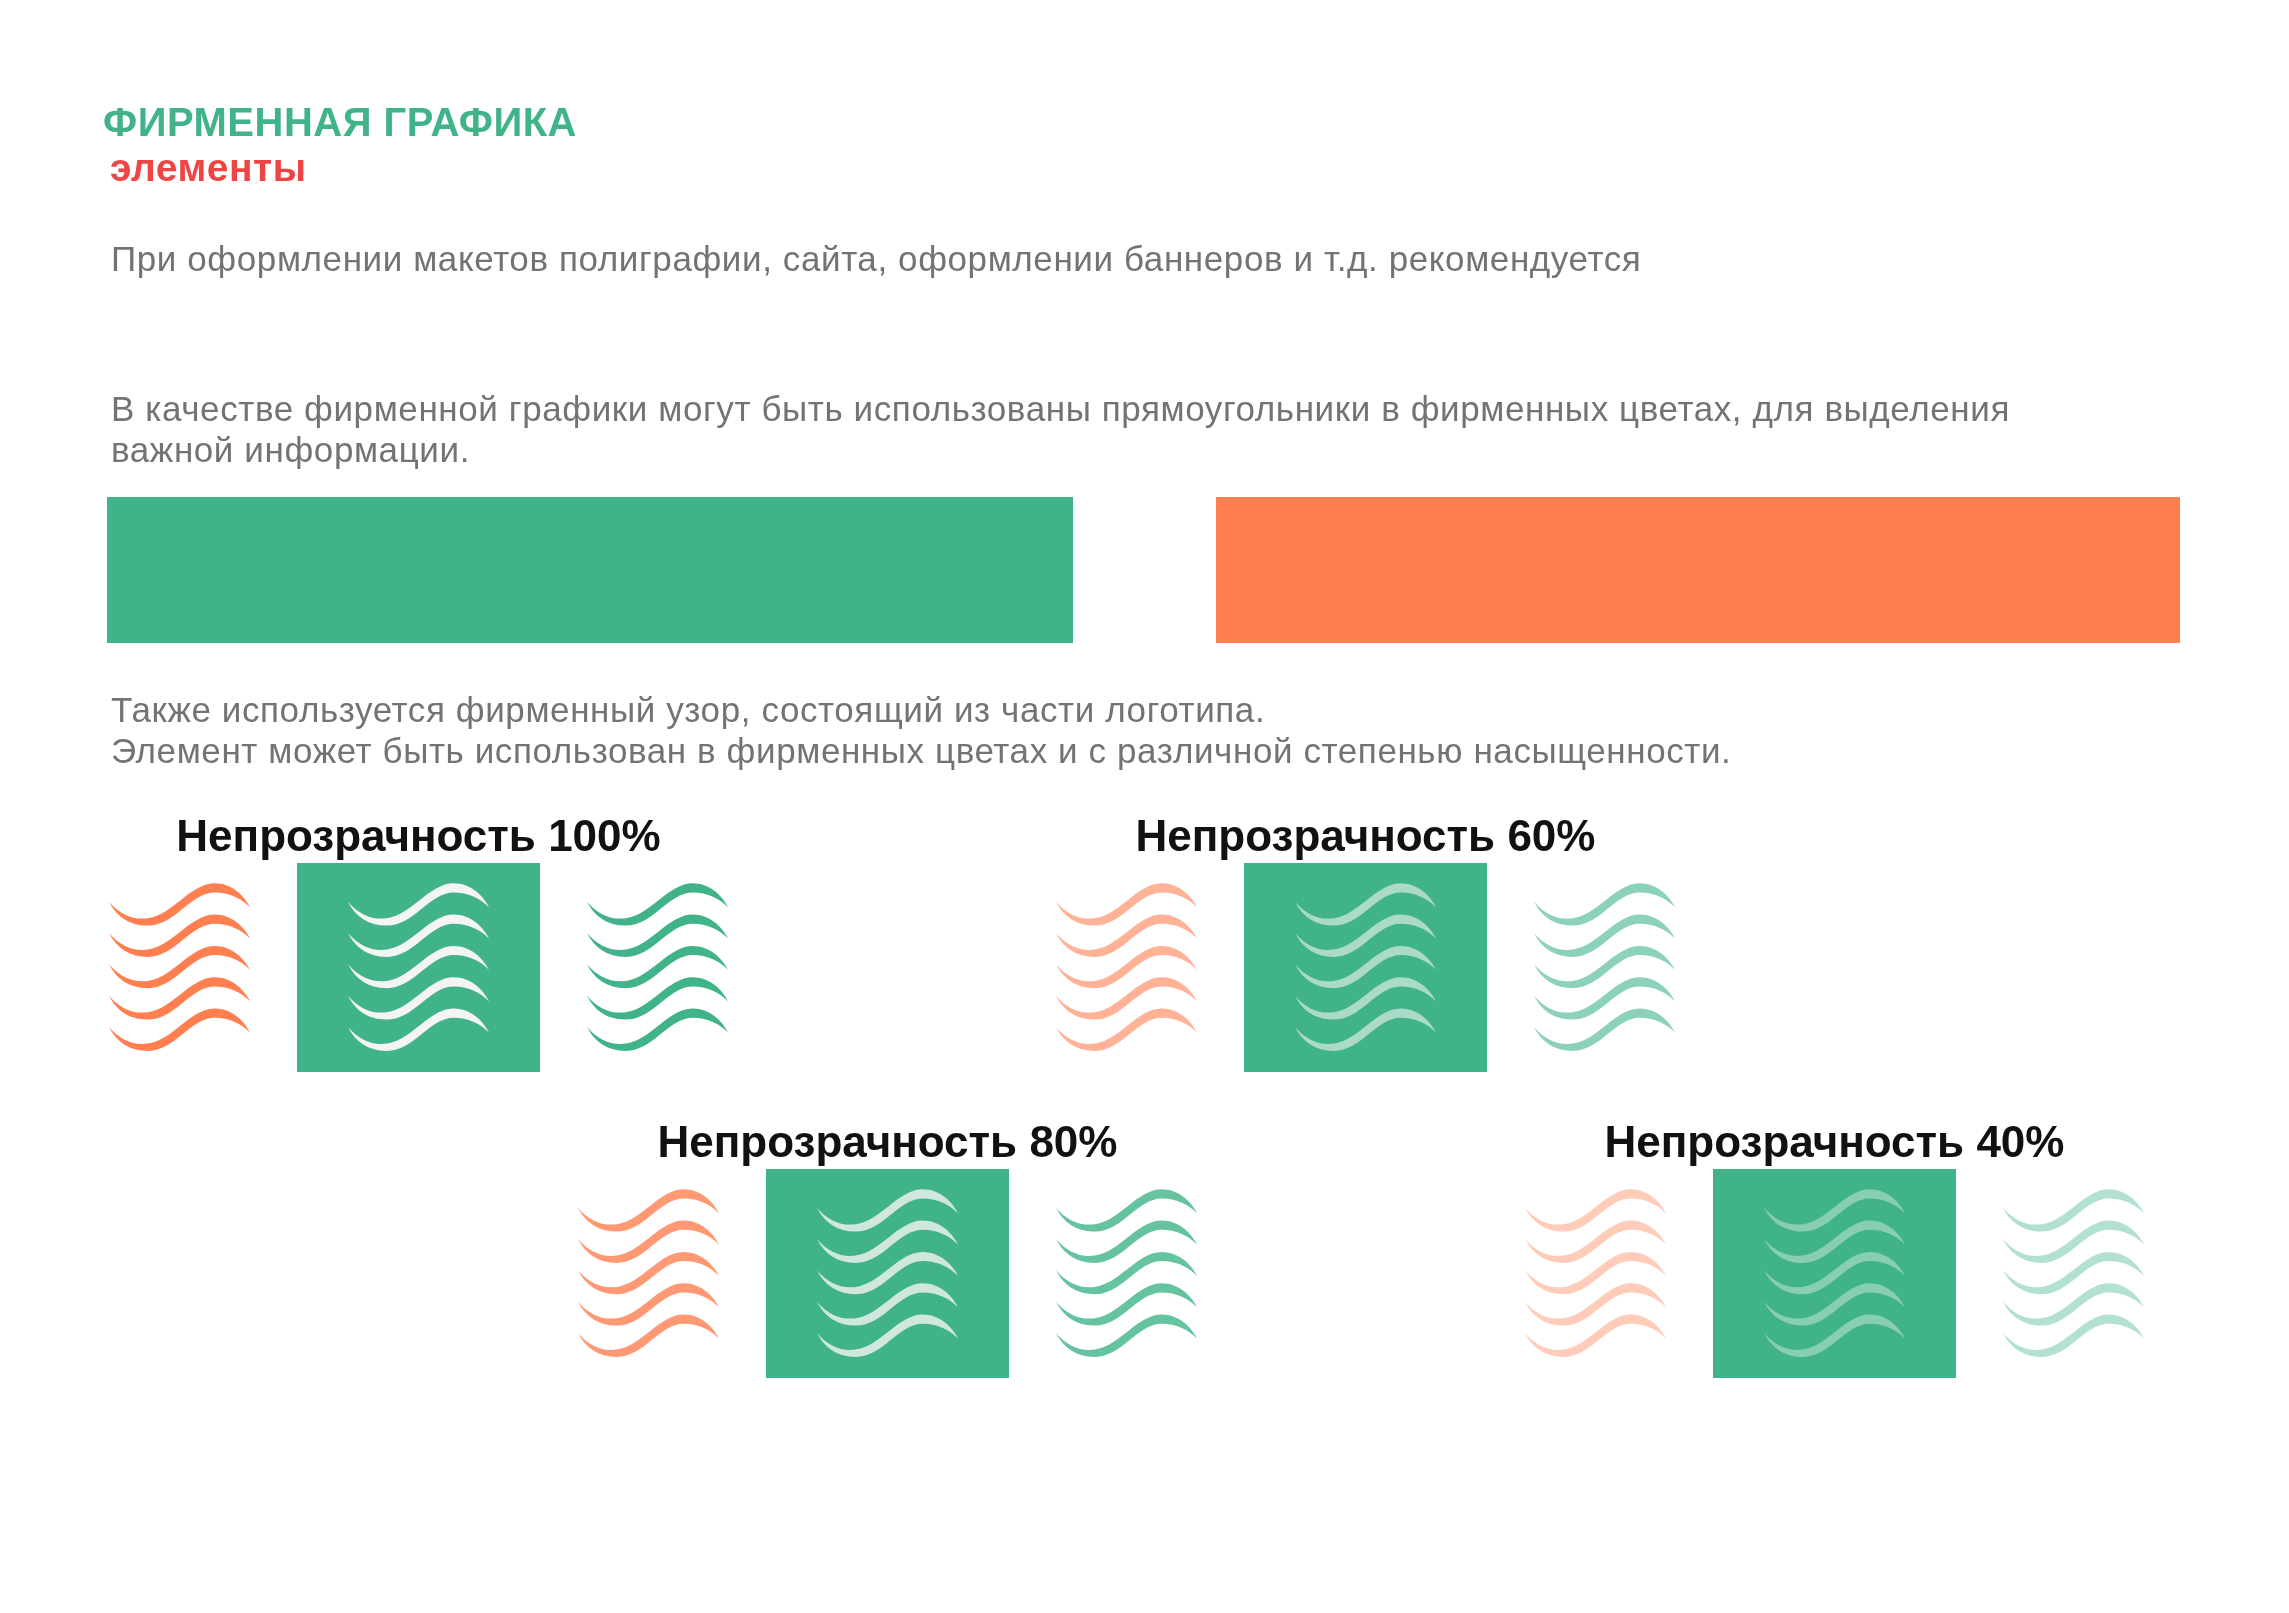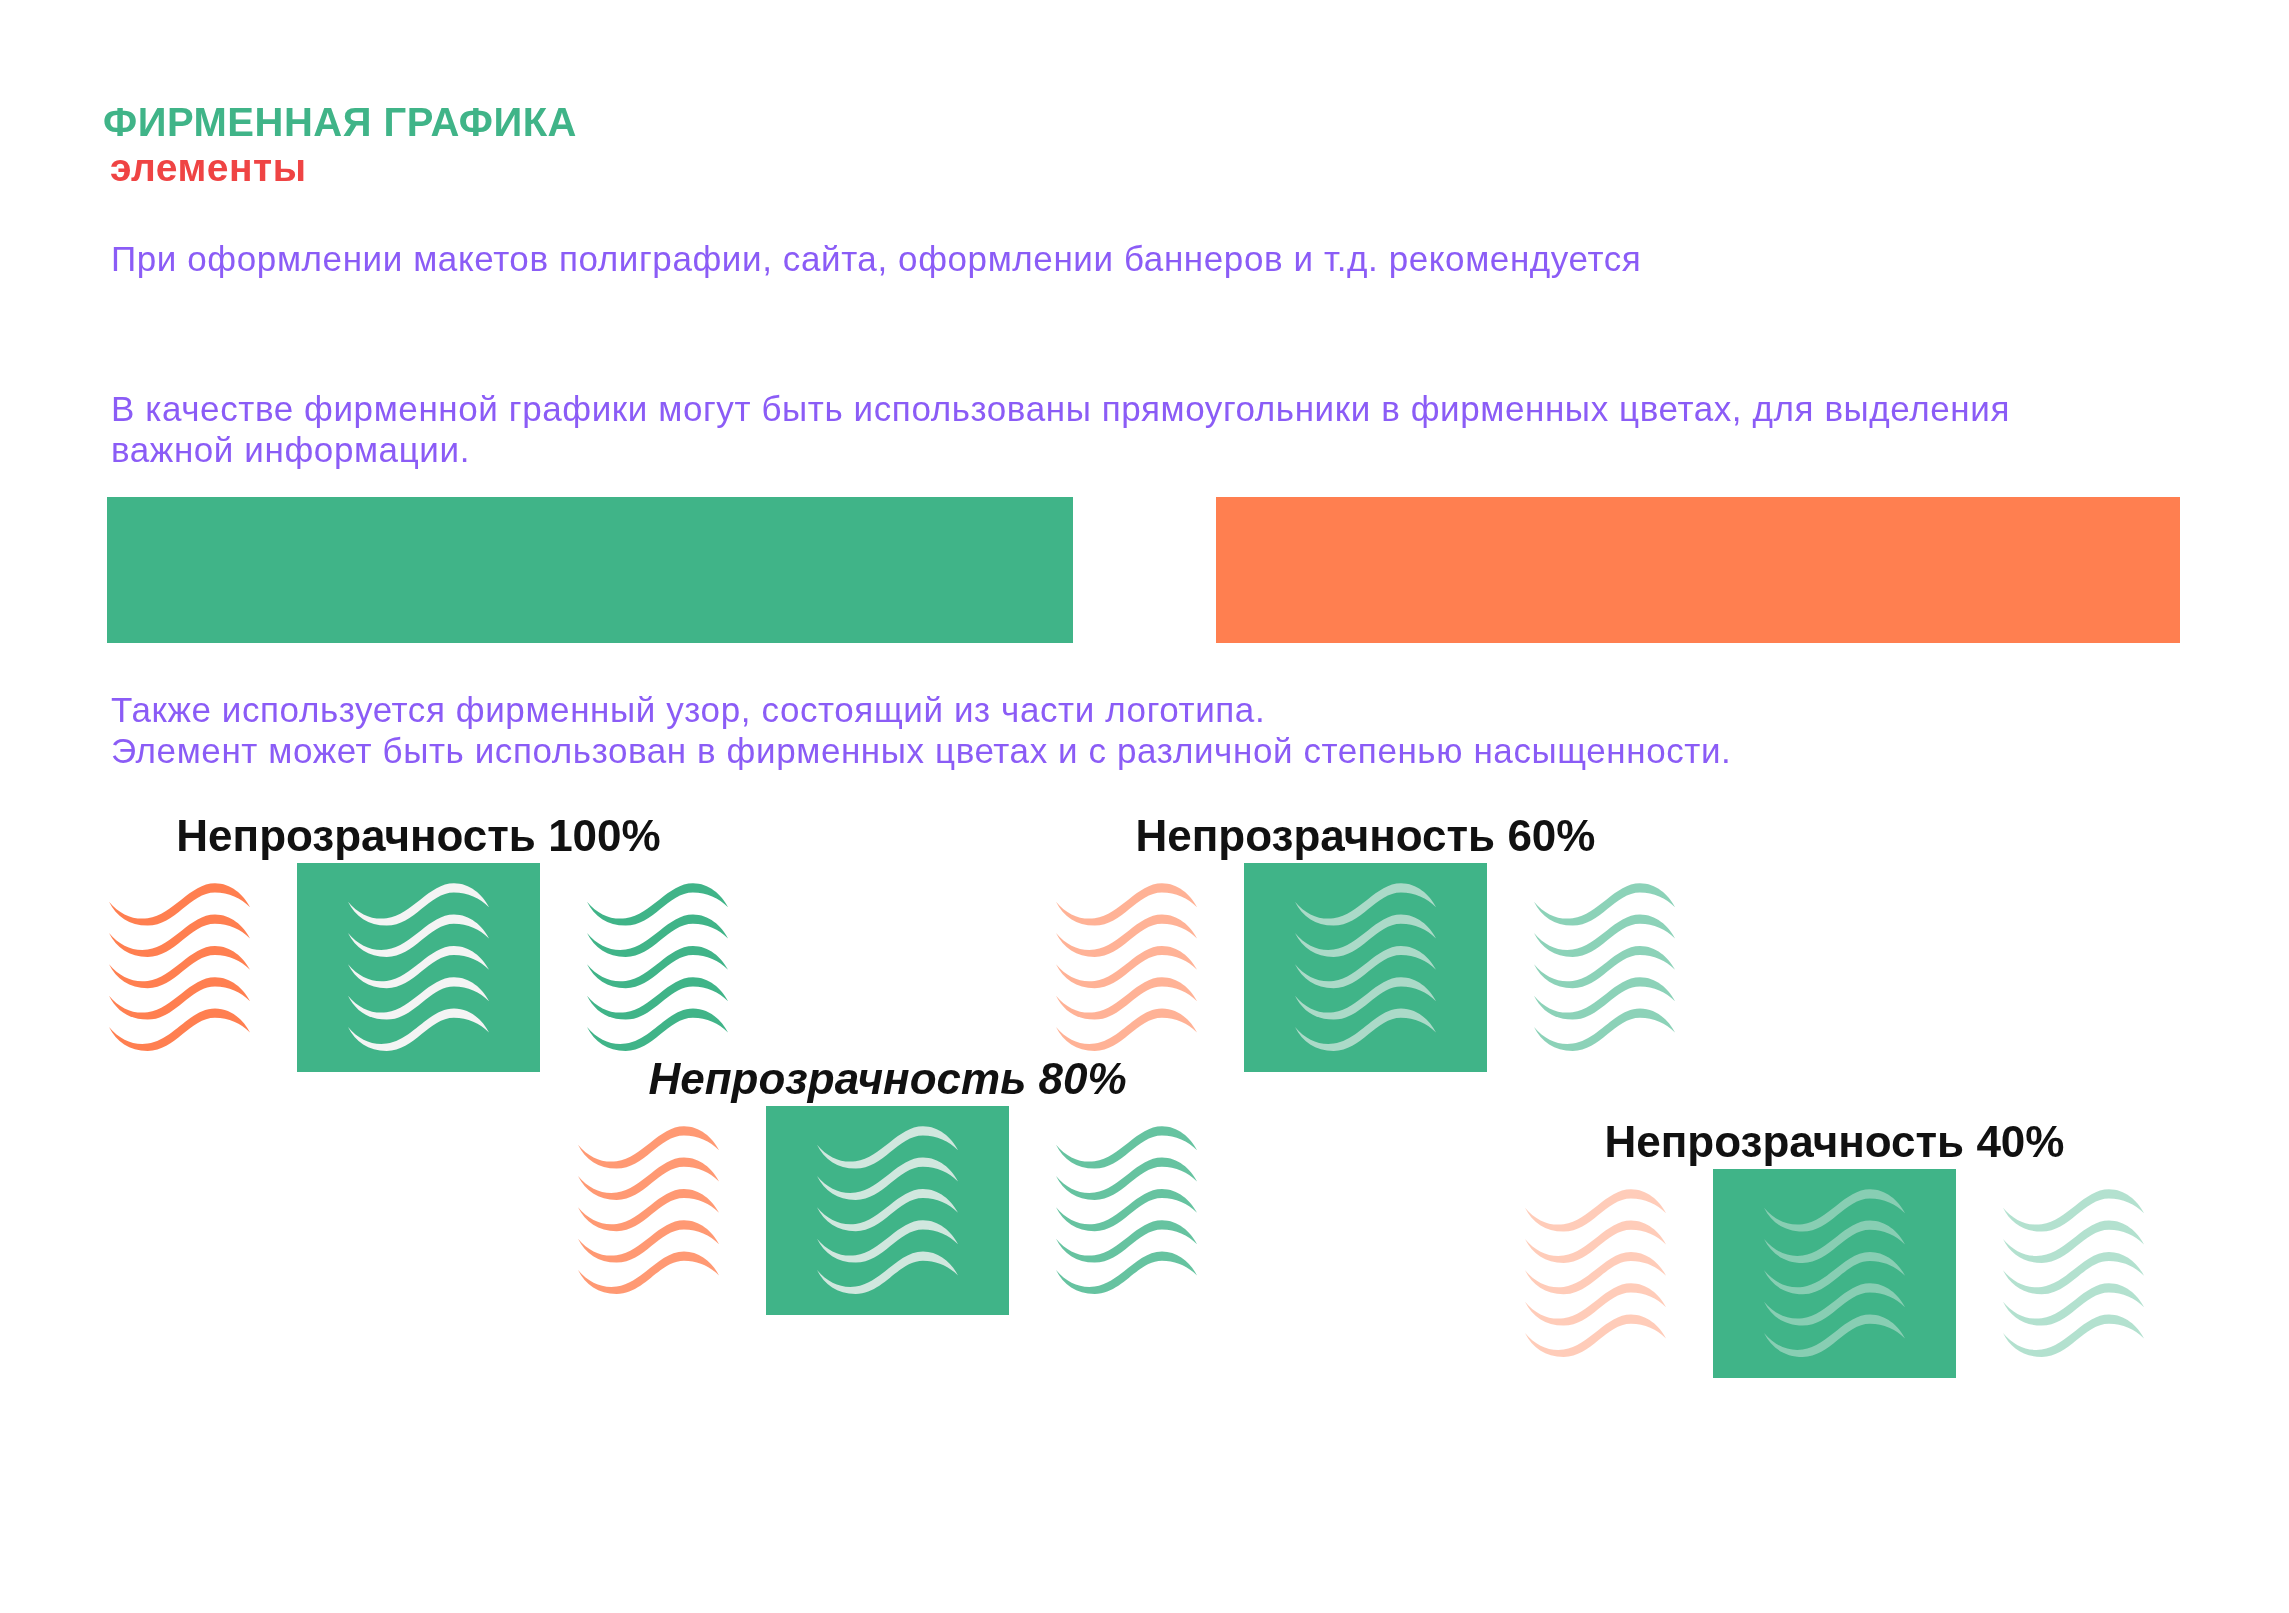--- a/index.html
+++ b/index.html
@@ -36,21 +36,21 @@
       line-height: 44px;
       white-space: nowrap;
       letter-spacing: 0.5px;
     }
 
     .para {
       left: 111px;
       font-size: 35px;
       line-height: 41px;
       font-weight: 400;
-      color: #8b5cf6;
+      color: #737373;
       white-space: nowrap;
       letter-spacing: 0.6px;
     }
     .para .line { display: block; }
     .p1 { top: 238px; }
     .p2 { top: 388px; }
     .p3 { top: 689px; }
 
     .bar {
       top: 497px;
@@ -100,21 +100,21 @@
       position: absolute;
       left: 478px;
       top: 68px;
       width: 141px;
       height: 166px;
     }
 
     
     .grp-100 { left: 109px;  top: 815px; }
     .grp-60  { left: 1056px; top: 815px; }
-    .grp-80  { left: 578px;  top: 1058px; font-style: italic; }
+    .grp-80  { left: 578px;  top: 1121px; }
     .grp-40  { left: 1525px; top: 1121px; }
   </style>
 </head>
 <body>
 
 <div class="abs title">ФИРМЕННАЯ ГРАФИКА</div>
 <div class="abs subtitle">элементы</div>
 
 <div class="abs para p1">
   <span class="line">При оформлении макетов полиграфии, сайта, оформлении баннеров и т.д. рекомендуется</span>

